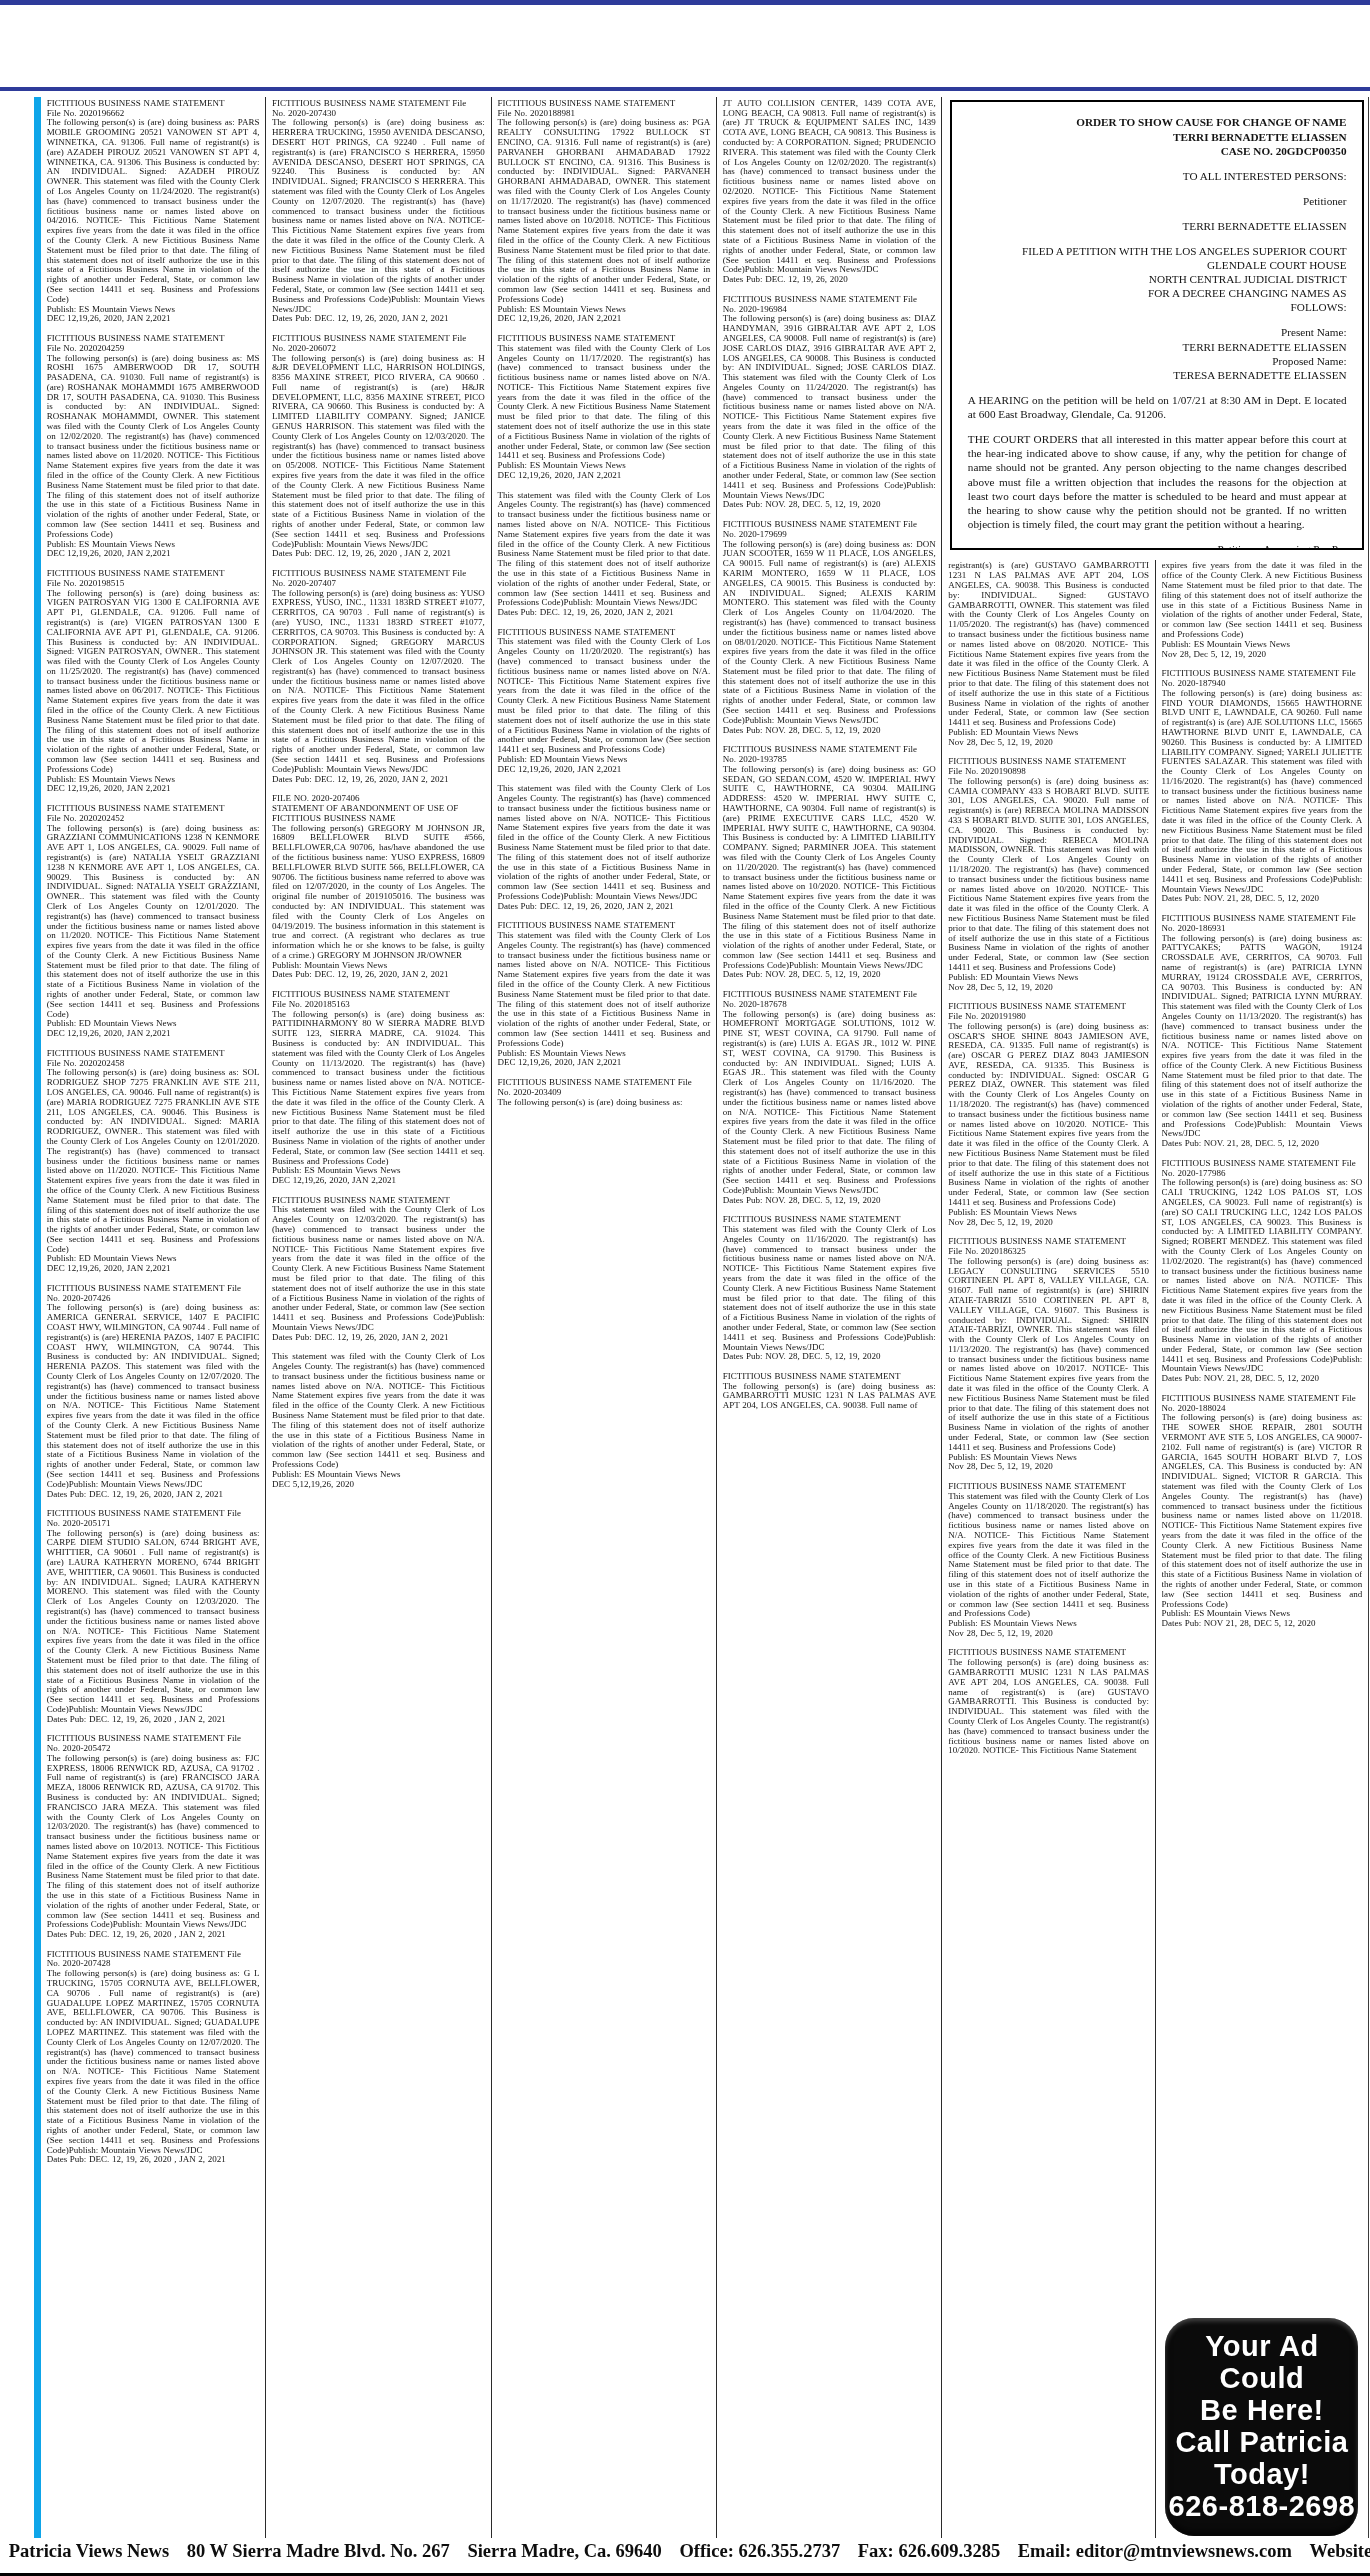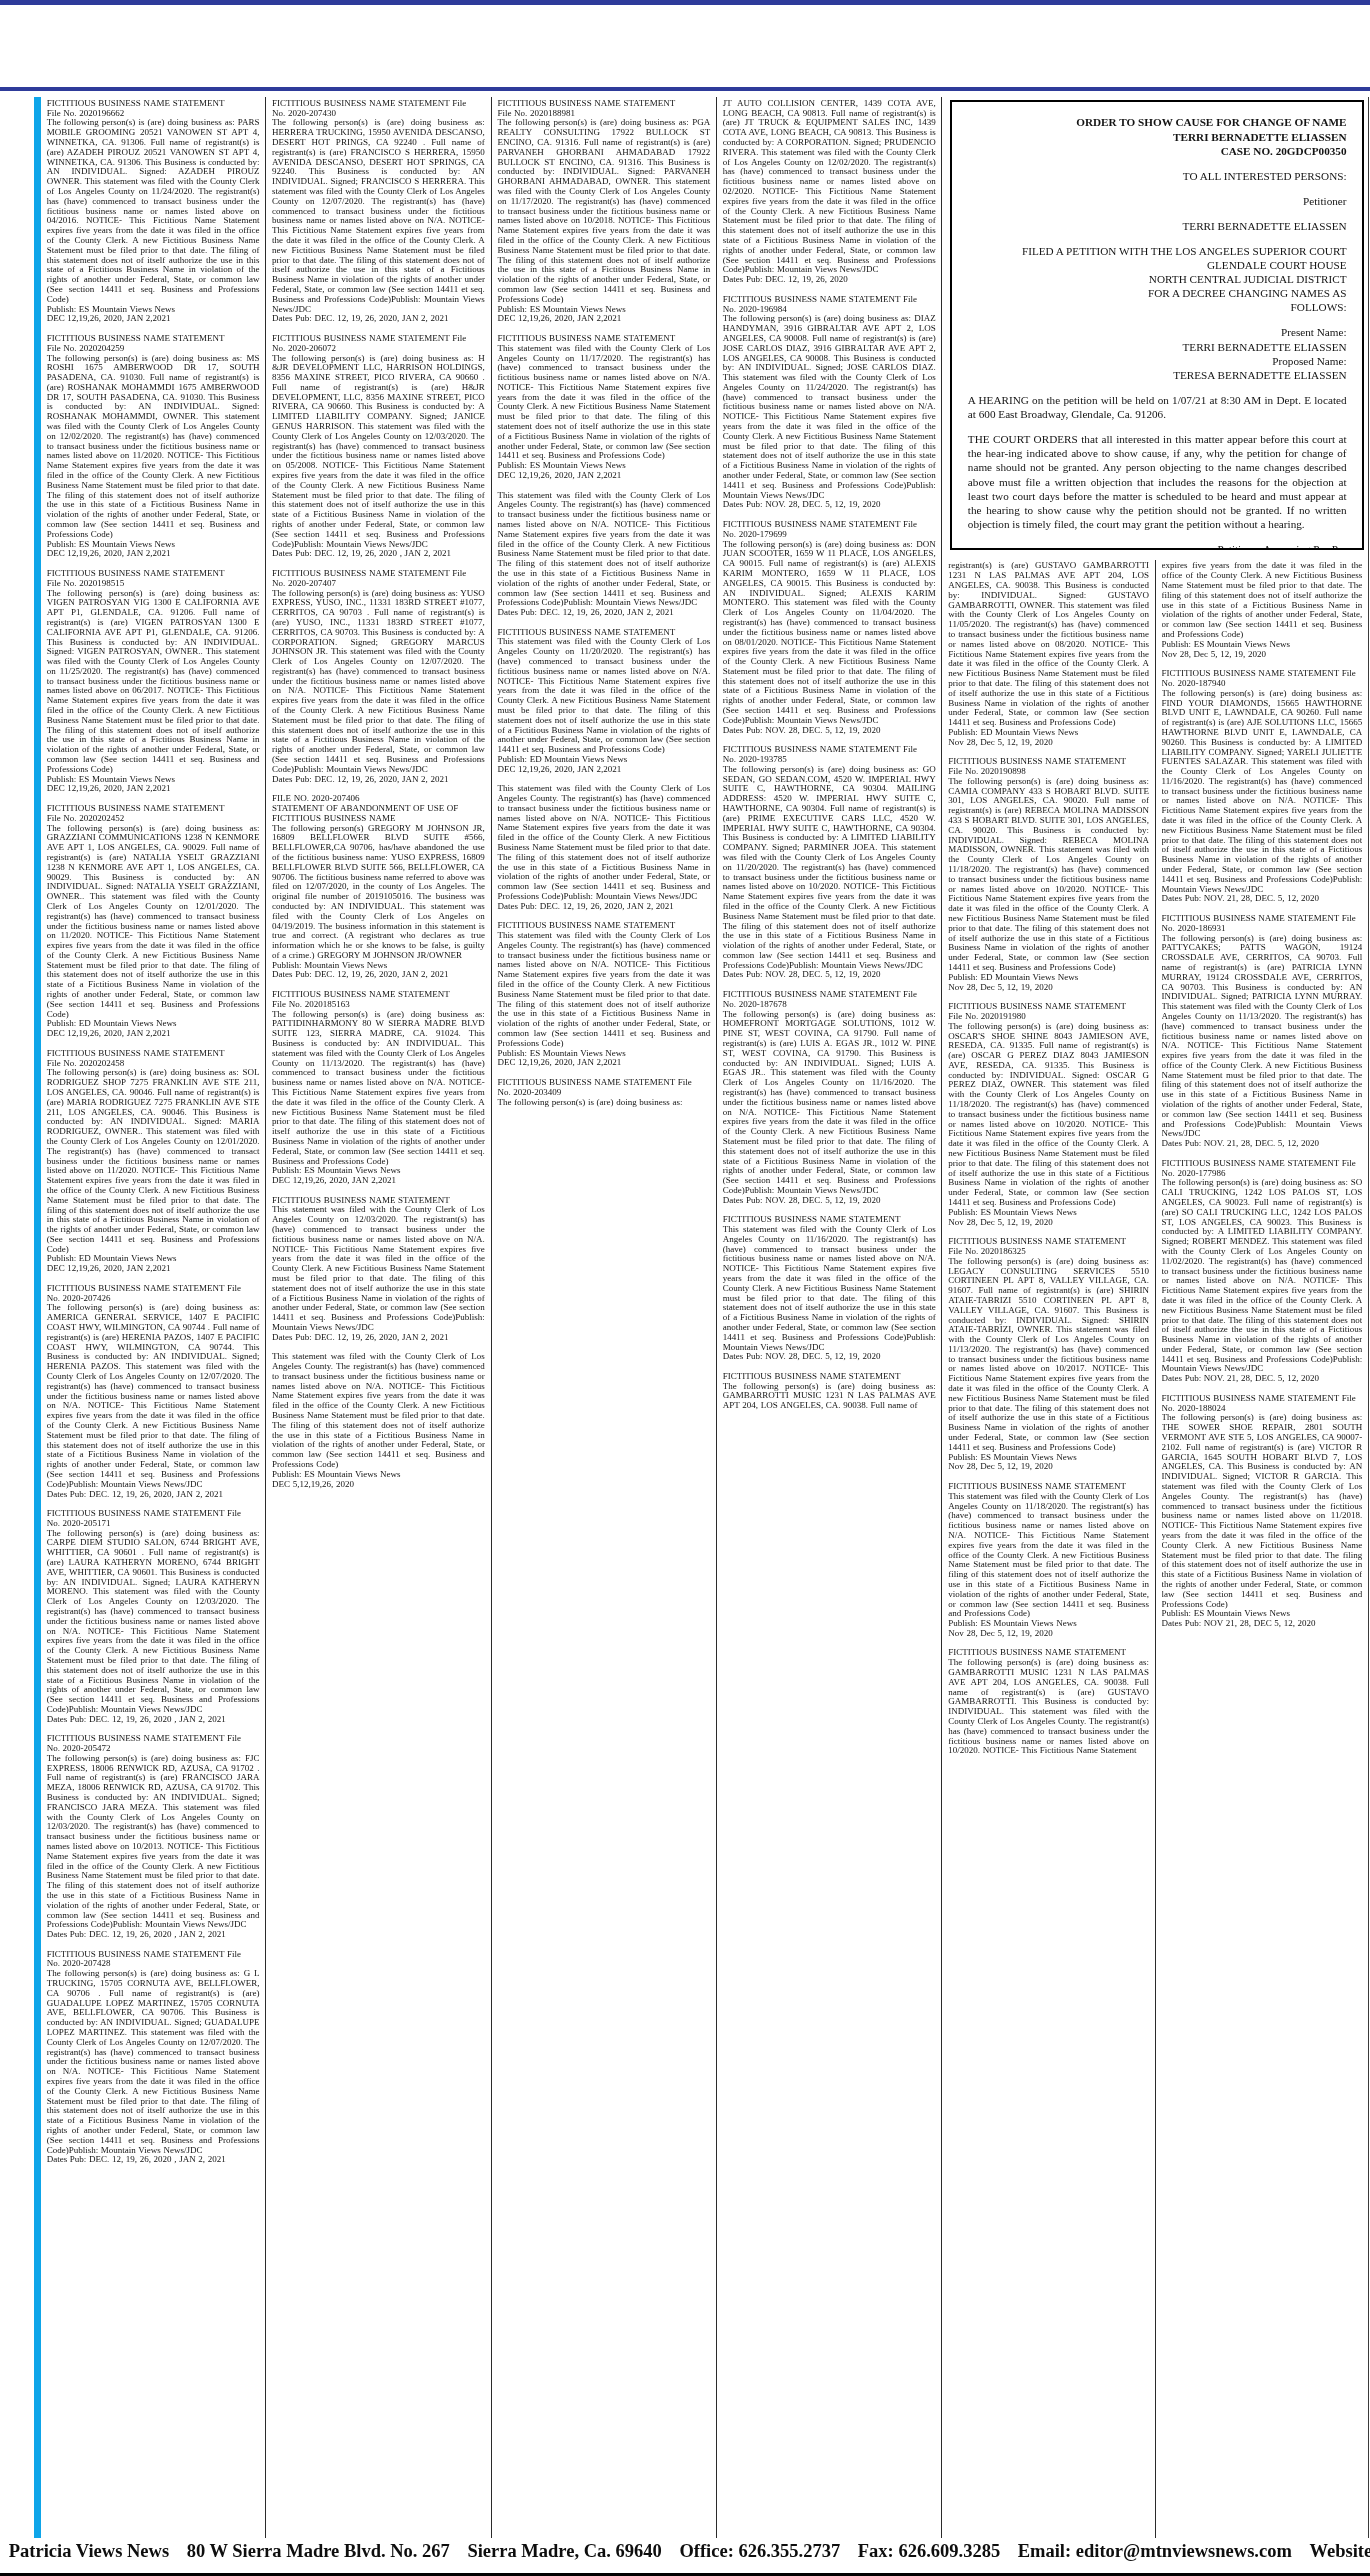--- a/index.html
+++ b/index.html
@@ -144,20 +144,29 @@
             <p class="notice"><span class="nh">FICTITIOUS BUSINESS NAME STATEMENT</span>The following person(s) is (are) doing business as: GAMBARROTTI MUSIC  1231 N LAS PALMAS AVE APT 204, LOS ANGELES, CA. 90038. Full name of registrant(s) is (are) GUSTAVO GAMBARROTTI. This Business is conducted by: INDIVIDUAL. This statement was filed with the County Clerk of Los Angeles County. The registrant(s) has (have) commenced to transact business under the fictitious business name or names listed above on 10/2020. NOTICE- This Fictitious Name Statement</p>
           </div>
         <div class="col rcol" style="display:flex;flex-direction:column;">
           <div style="flex:1;overflow:hidden;">
               <p class="notice">expires five years from the date it was filed in the office of the County Clerk. A new Fictitious Business Name Statement must be filed prior to that date. The filing of this statement does not of itself authorize the use in this state of a Fictitious Business Name in violation of the rights of another under Federal, State, or common law (See section 14411 et seq. Business and Professions Code)<br>Publish: ES Mountain Views News<br>Nov 28, Dec 5, 12, 19, 2020</p>
               <p class="notice"><span class="nh">FICTITIOUS BUSINESS NAME STATEMENT File</span><span class="nh">No. 2020-187940</span>The following person(s) is (are) doing business as: FIND YOUR DIAMONDS, 15665 HAWTHORNE BLVD UNIT E, LAWNDALE, CA 90260. Full name of registrant(s) is (are) AJE SOLUTIONS LLC, 15665 HAWTHORNE BLVD UNIT E, LAWNDALE, CA 90260. This Business is conducted by: A LIMITED LIABILITY COMPANY. Signed; YARELI JULIETTE FUENTES SALAZAR. This statement was filed with the County Clerk of Los Angeles County on 11/16/2020. The registrant(s) has (have) commenced to transact business under the fictitious business name or names listed above on N/A. NOTICE- This Fictitious Name Statement expires five years from the date it was filed in the office of the County Clerk. A new Fictitious Business Name Statement must be filed prior to that date. The filing of this statement does not of itself authorize the use in this state of a Fictitious Business Name in violation of the rights of another under Federal, State, or common law (See section 14411 et seq. Business and Professions Code)Publish: Mountain Views News/JDC<br>Dates Pub: NOV.  21, 28, DEC. 5, 12, 2020</p>
               <p class="notice"><span class="nh">FICTITIOUS BUSINESS NAME STATEMENT File</span><span class="nh">No. 2020-186931</span>The following person(s) is (are) doing business as: PATTYCAKES; PATTS WAGON, 19124 CROSSDALE AVE, CERRITOS, CA 90703. Full name of registrant(s) is (are) PATRICIA LYNN MURRAY, 19124 CROSSDALE AVE, CERRITOS, CA 90703. This Business is conducted by: AN INDIVIDUAL. Signed; PATRICIA LYNN MURRAY. This statement was filed with the County Clerk of Los Angeles County on 11/13/2020. The registrant(s) has (have) commenced to transact business under the fictitious business name or names listed above on N/A. NOTICE- This Fictitious Name Statement expires five years from the date it was filed in the office of the County Clerk. A new Fictitious Business Name Statement must be filed prior to that date. The filing of this statement does not of itself authorize the use in this state of a Fictitious Business Name in violation of the rights of another under Federal, State, or common law (See section 14411 et seq. Business and Professions Code)Publish: Mountain Views News/JDC<br>Dates Pub: NOV.  21, 28, DEC. 5, 12, 2020</p>
               <p class="notice"><span class="nh">FICTITIOUS BUSINESS NAME STATEMENT File</span><span class="nh">No. 2020-177986</span>The following person(s) is (are) doing business as: SO CALI TRUCKING, 1242 LOS PALOS ST, LOS ANGELES, CA 90023. Full name of registrant(s) is (are) SO CALI TRUCKING LLC, 1242 LOS PALOS ST, LOS ANGELES, CA 90023. This Business is conducted by: A LIMITED LIABILITY COMPANY. Signed; ROBERT MENDEZ. This statement was filed with the County Clerk of Los Angeles County on 11/02/2020. The registrant(s) has (have) commenced to transact business under the fictitious business name or names listed above on N/A. NOTICE- This Fictitious Name Statement expires five years from the date it was filed in the office of the County Clerk. A new Fictitious Business Name Statement must be filed prior to that date. The filing of this statement does not of itself authorize the use in this state of a Fictitious Business Name in violation of the rights of another under Federal, State, or common law (See section 14411 et seq. Business and Professions Code)Publish: Mountain Views News/JDC<br>Dates Pub: NOV.  21, 28, DEC. 5, 12, 2020</p>
               <p class="notice"><span class="nh">FICTITIOUS BUSINESS NAME STATEMENT File</span><span class="nh">No. 2020-188024</span>The following person(s) is (are) doing business as: THE SOWER SHOE REPAIR, 2801 SOUTH VERMONT AVE STE 5, LOS ANGELES, CA 90007-2102. Full name of registrant(s) is (are) VICTOR R GARCIA, 1645 SOUTH HOBART BLVD 7, LOS ANGELES, CA. This Business is conducted by: AN INDIVIDUAL. Signed; VICTOR R GARCIA. This statement was filed with the County Clerk of Los Angeles County. The registrant(s) has (have) commenced to transact business under the fictitious business name or names listed above on 11/2018. NOTICE- This Fictitious Name Statement expires five years from the date it was filed in the office of the County Clerk. A new Fictitious Business Name Statement must be filed prior to that date. The filing of this statement does not of itself authorize the use in this state of a Fictitious Business Name in violation of the rights of another under Federal, State, or common law (See section 14411 et seq. Business and Professions Code)<br>Publish: ES Mountain Views News<br>Dates Pub: NOV 21, 28, DEC 5, 12, 2020</p>
             </div>
+          <div class="ad-box">
+            <div>
+                <div class="ad-line">Your Ad Could</div>
+                <div class="ad-line">Be Here!</div>
+                <div class="ad-line">Call Patricia</div>
+                <div class="ad-line">Today!</div>
+                <div class="ad-line">626-818-2698</div>
+              </div>
+          </div>
         </div>
       </div>
     </div>
   </div>
 
   <div class="footer"><span class="fp">Patricia Views News</span><span class="fp">80 W Sierra Madre Blvd.  No. 267</span><span class="fp">Sierra Madre, Ca.  69640</span><span class="fp">Office: 626.355.2737</span><span class="fp">Fax: 626.609.3285</span><span class="fp">Email: editor@mtnviewsnews.com</span><span class="fp">Website: www.mtnviewsnews.com</span></div>
   <div class="bottom-bar"></div>
 </div>
 
 

